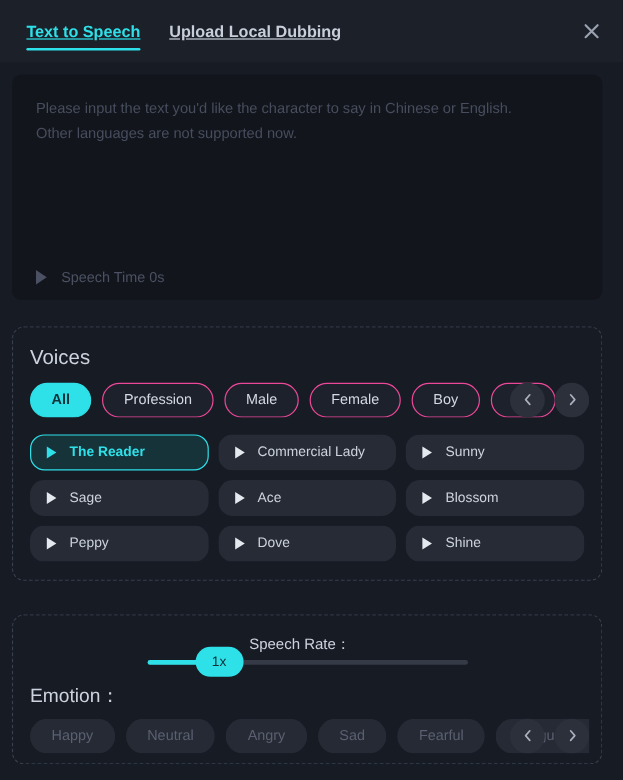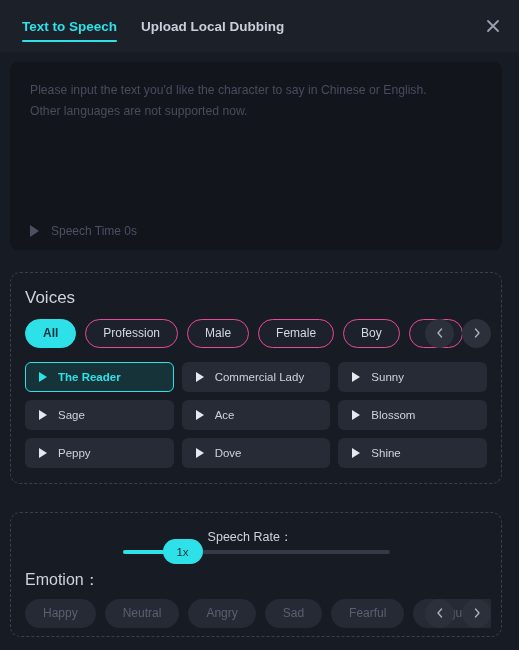--- a/index.html
+++ b/index.html
@@ -33,20 +33,21 @@
     position: relative;
     font-size: 13.5px;
     font-weight: bold;
     color: #c9cfda;
     padding: 0 12px 0 12px;
     height: 52px;
     display: flex;
     align-items: center;
     cursor: pointer;
     white-space: nowrap;
+    text-decoration: underline;
   }
   .tab.active { color: #2ee0e8; }
   .tab.active::after {
     content: "";
     position: absolute;
     left: 12px; right: 12px;
     bottom: 10px;
     height: 2.5px;
     background: #2ee0e8;
     border-radius: 2px;
@@ -178,21 +179,21 @@
     left: 14px; right: 14px;
     top: 89px;
     display: grid;
     grid-template-columns: repeat(3, 1fr);
     gap: 8px 8px;
   }
   .voice-card {
     height: 30px;
     background: #262b35;
     border: 1px solid transparent;
-    border-radius: 6px;
+    border-radius: 12px;
     display: flex;
     align-items: center;
     gap: 11px;
     padding-left: 13px;
     cursor: pointer;
     overflow: hidden;
   }
   .voice-card .vtri {
     width: 0; height: 0;
     border-left: 8px solid #e4e8ef;

